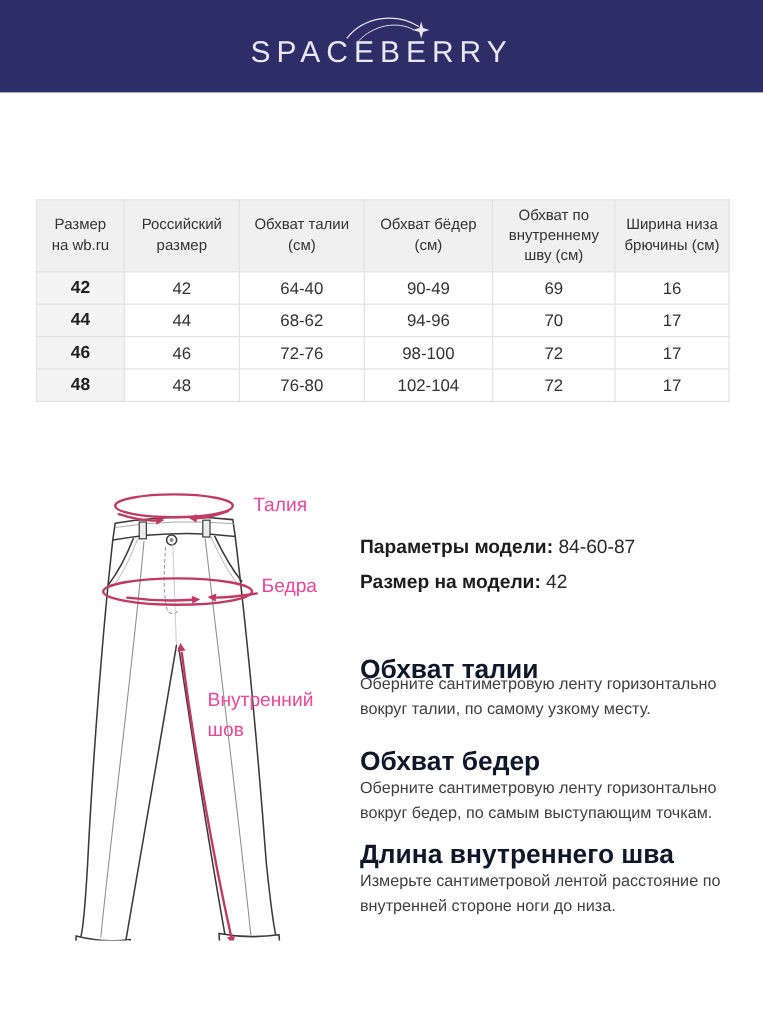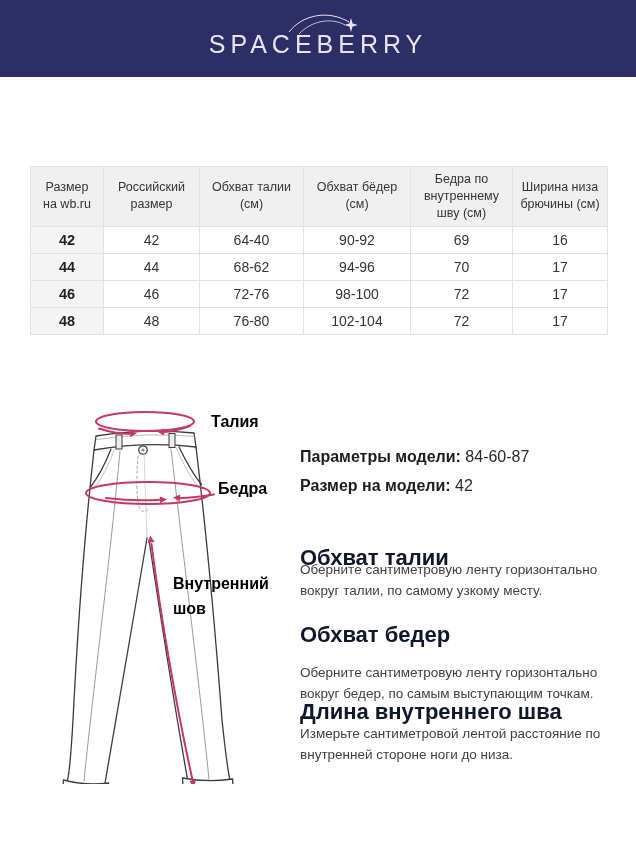--- a/index.html
+++ b/index.html
@@ -35,21 +35,21 @@
     background:#f0f0f0; font-weight:400; height:57px; line-height:1.35;
     padding:4px 6px; color:#333;
   }
   .size-table td { height:27px; font-size:14px; background:#ffffff; color:#333; }
   .size-table td.rowhead { background:#f4f4f4; font-weight:700; font-size:14.5px; color:#222; }
 
   
   .figure { position:absolute; left:30px; top:390px; width:262px; height:452px; }
   .figure svg { position:absolute; left:0; top:0; }
   .fig-label {
-    position:absolute; font-size:16px; font-weight:700; color:#000000; line-height:25px;
+    position:absolute; font-size:16px; font-weight:400; color:#ec4899; line-height:25px;
     white-space:nowrap;
   }
   .fig-label.wrap { white-space:normal; width:100px; }
   .lbl-waist { left:181px; top:19px; }
   .lbl-hips  { left:188px; top:86px;text-align:right; }
   .lbl-seam  { left:143px; top:181px; }
   .lbl-hem   { left:29px;  top:419px; font-size:15.5px; }
 
   
   .model-info { position:absolute; left:300px; top:443px; width:330px; font-size:16px; line-height:28.5px; }
@@ -58,21 +58,21 @@
 
   .guide-h {
     position:absolute; left:300px; width:320px;
     font-size:22px; font-weight:700; color:#0f172a;
   }
   .guide-p {
     position:absolute; left:300px; width:312px;
     font-size:13.5px; line-height:21px; color:#3f3f3f;
   }
   .h1 { top:545px; } .p1 { top:559px; }
-  .h2 { top:622px; } .p2 { top:646px;margin-top:16px; }
+  .h2 { top:622px; } .p2 { top:646px; }
   .h3 { top:699px; } .p3 { top:723px; }
 </style>
 </head>
 <body>
 
 <div class="page">
 
   <header class="brand-bar">
     <div class="logo">
       <svg class="logo-star" width="86" height="36" viewBox="0 0 86 36">
@@ -92,30 +92,30 @@
       <col style="width:107px">
         <col style="width:102px">
         <col style="width:95px">
     </colgroup>
     <thead>
       <tr>
         <th>Размер на wb.ru</th>
         <th>Российский размер</th>
         <th>Обхват талии (см)</th>
         <th>Обхват бёдер (см)</th>
-        <th>Бедра по внутреннему шву (см)</th>
+        <th>Обхват по внутреннему шву (см)</th>
         <th>Ширина низа брючины (см)</th>
       </tr>
     </thead>
     <tbody>
       <tr>
         <td class="rowhead">42</td>
         <td>42</td>
         <td>64-40</td>
-        <td>90-92</td>
+        <td>90-49</td>
         <td>69</td>
         <td>16</td>
       </tr>
       <tr>
         <td class="rowhead">44</td>
         <td>44</td>
         <td>68-62</td>
         <td>94-96</td>
         <td>70</td>
         <td>17</td>

